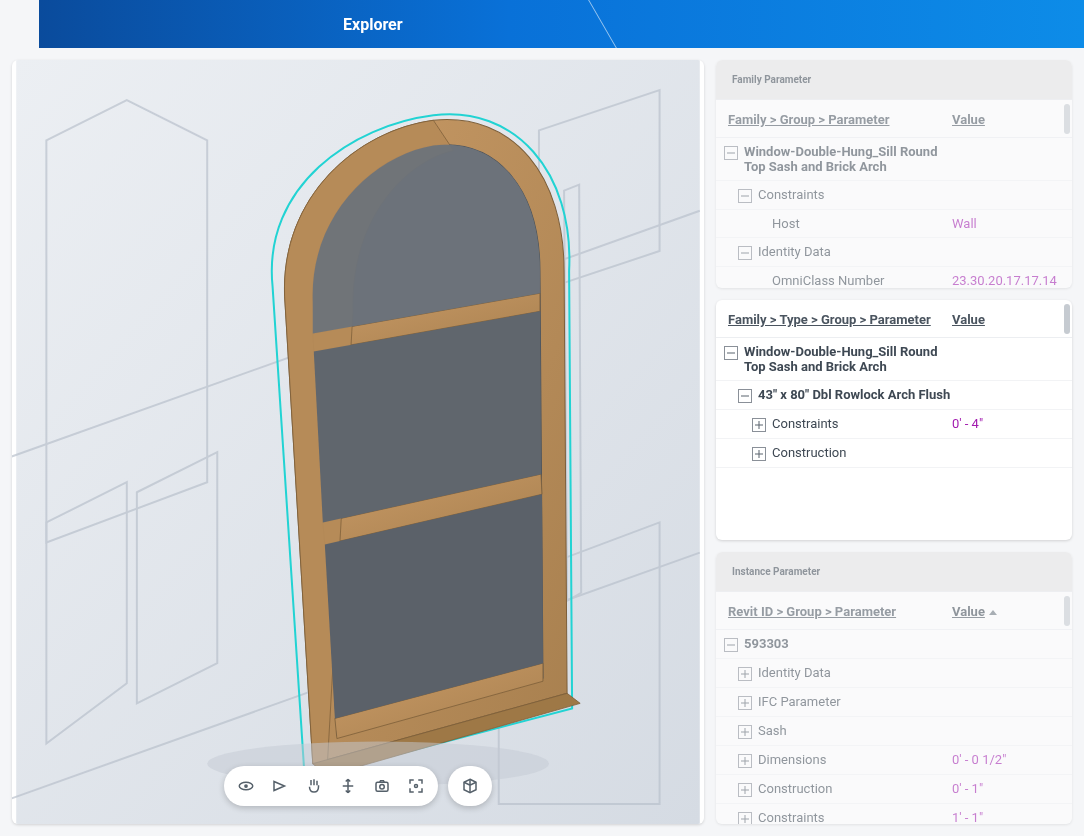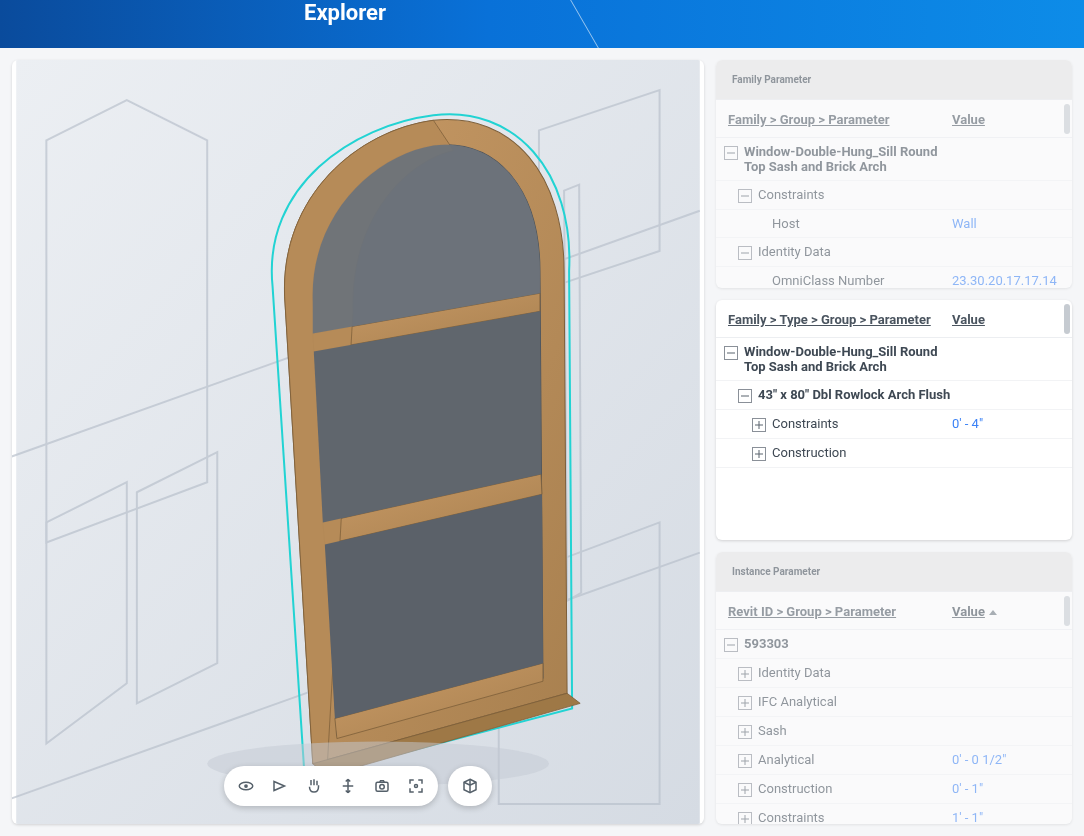--- a/index.html
+++ b/index.html
@@ -8,24 +8,26 @@
     background: #f5f6f8;
     width: 1084px;
     height: 836px;
     overflow: hidden;
   }
   .header {
     height: 48px;
     background: linear-gradient(90deg, #0a4b9c 0%, #0971d8 45%, #0d8ce8 100%);
     color: #fff;
     display: flex;
+    align-items: center;
     padding: 0 14px;
     font-weight: 700;
-    font-size: 22px;
+    font-size: 16px;
     position: relative;
+    margin-left: 39px;
   }
   .header::before {
     content: "";
     position: absolute;
     right: 46%;
     top: 0;
     bottom: 0;
     width: 1px;
     background: rgba(255,255,255,0.6);
     transform: skewX(30deg);
@@ -159,21 +161,21 @@
     transform: translateY(-0.5px);
   }
   .row .exp.plus::after {
     content: "";
     position: absolute;
     top: 2px; bottom: 2px; left: 50%;
     width: 1px; background: #5b646e;
     transform: translateX(-0.5px);
   }
   .row .label { flex: 1; }
-  .row .val { width: 108px; color: #3b82f6; }
+  .row .val { width: 108px; color: #a21caf; }
   .row.i1 { padding-left: 22px; }
   .row.i2 { padding-left: 36px; }
   .row .bold { font-weight: 700; }
   .sort-caret {
     display: inline-block;
     width: 0; height: 0;
     border-left: 4px solid transparent;
     border-right: 4px solid transparent;
     border-bottom: 5px solid #6b747e;
     margin-left: 4px;
@@ -385,31 +387,31 @@
           <span class="label bold">593303</span>
           <span class="val"></span>
         </div>
         <div class="row i1">
           <span class="exp plus"></span>
           <span class="label">Identity Data</span>
           <span class="val"></span>
         </div>
         <div class="row i1">
           <span class="exp plus"></span>
-          <span class="label">IFC Analytical</span>
+          <span class="label">IFC Parameter</span>
           <span class="val"></span>
         </div>
         <div class="row i1">
           <span class="exp plus"></span>
           <span class="label">Sash</span>
           <span class="val"></span>
         </div>
         <div class="row i1">
           <span class="exp plus"></span>
-          <span class="label">Analytical</span>
+          <span class="label">Dimensions</span>
           <span class="val">0' - 0 1/2"</span>
         </div>
         <div class="row i1">
           <span class="exp plus"></span>
           <span class="label">Construction</span>
           <span class="val">0' - 1"</span>
         </div>
         <div class="row i1">
           <span class="exp plus"></span>
           <span class="label">Constraints</span>

